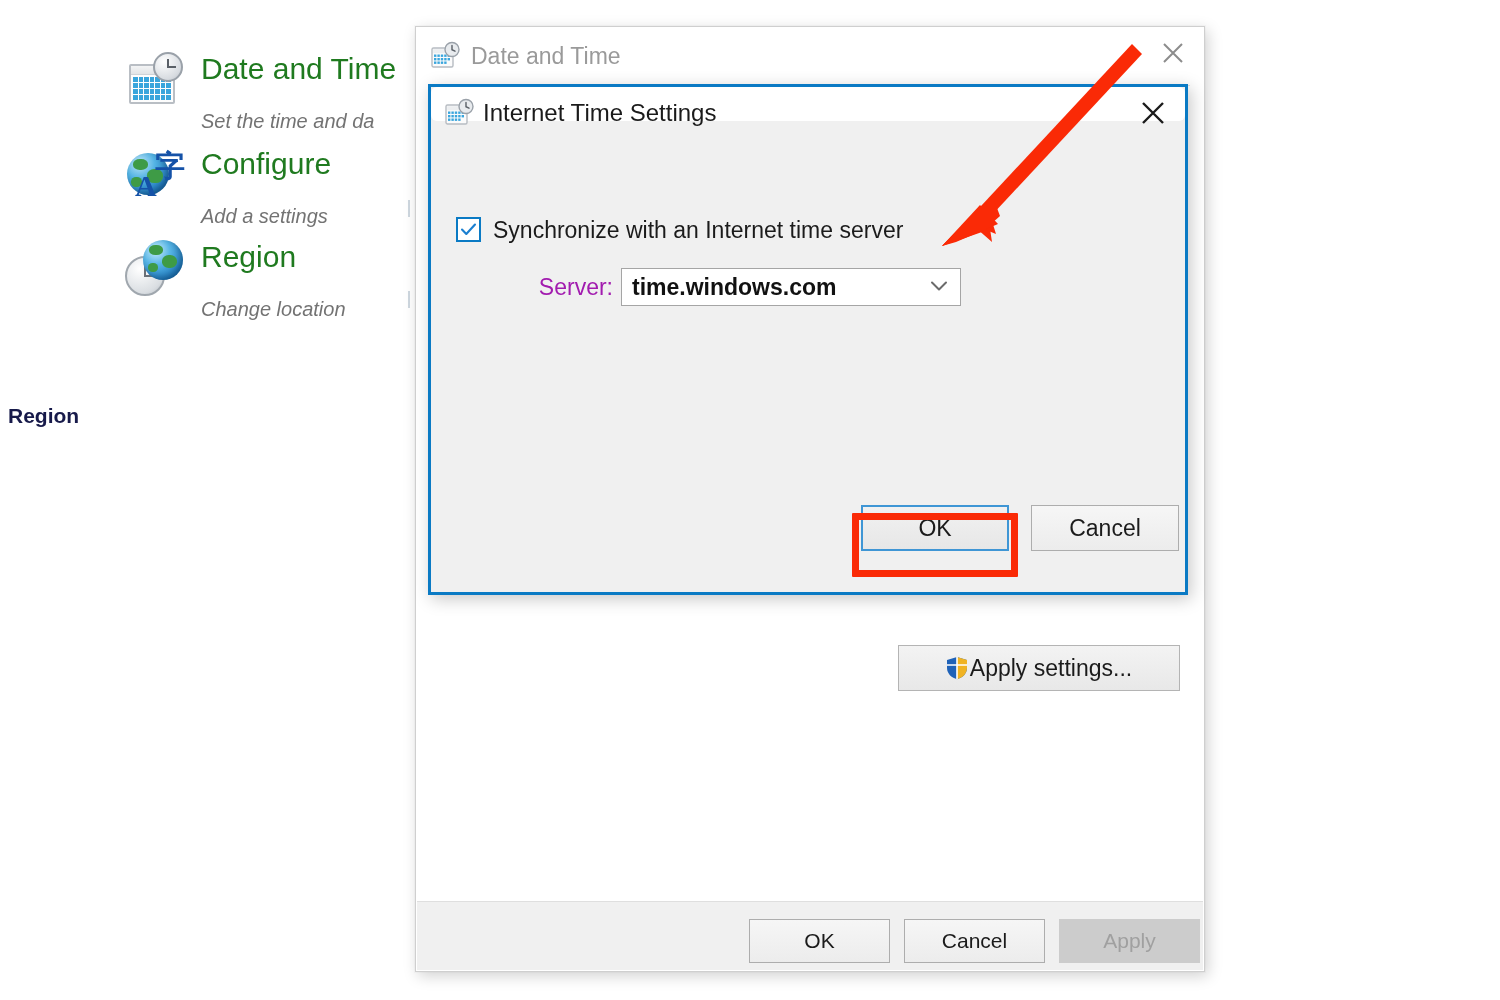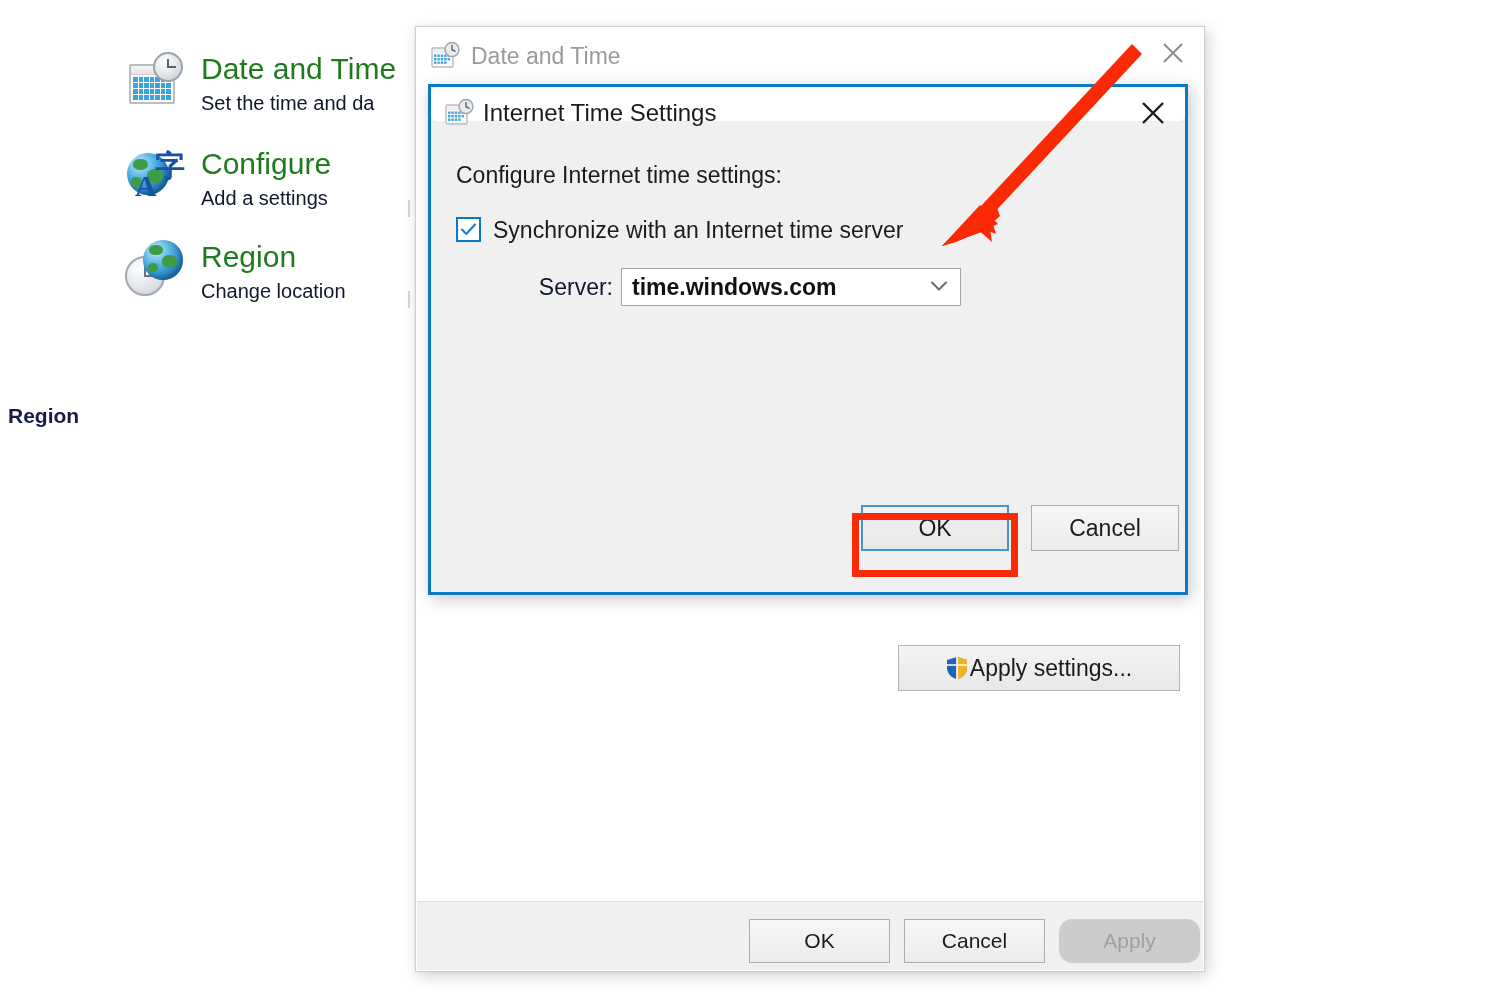--- a/index.html
+++ b/index.html
@@ -83,24 +83,25 @@
   .cp-title {
     font-size: 30px;
     color: #1f7a1f;
     line-height: 34px;
     white-space: nowrap;
     font-family: "Liberation Sans", sans-serif;
   }
 
   .cp-sub {
     font-size: 20px;
-    color: #0f172a;
+    color: #737373;
     line-height: 30px;
     white-space: nowrap;
-    margin-top: 2px;
+    margin-top: 20px;
+    font-style: italic;
   }
 
   .cp-sep {
     position: absolute;
     width: 2px;
     height: 17px;
     background: #cfd8e0;
   }
 
   .region-heading {
@@ -342,21 +343,20 @@
     align-items: center;
     justify-content: center;
     box-sizing: border-box;
     padding: 0;
   }
   .btn.disabled {
     background: #cccccc;
     border-color: #cccccc;
     color: #a0a0a0;
     cursor: default;
-    border-radius: 13px;
   }
 
   .foot-btn {
     position: absolute;
     top: 17px;
     width: 141px;
     height: 44px;
   }
   .foot-ok     { left: 332px; }
   .foot-cancel { left: 487px; }
@@ -481,21 +481,21 @@
 
   .server-row {
     position: absolute;
     left: 25px;
     top: 130px;
     display: flex;
     align-items: center;
   }
   .server-label {
     font-size: 23px;
-    color: #0f172a;
+    color: #a21caf;
     width: 157px;
     text-align: right;
     padding-right: 8px;
     white-space: nowrap;
   }
   .server-combo {
     position: relative;
     width: 340px;
     height: 38px;
     background: #ffffff;
@@ -750,21 +750,20 @@
       <div class="t-text">Internet Time Settings</div>
       <div class="dlg-inner-close">
         <svg width="28" height="28" viewBox="0 0 28 28">
           <path d="M4 4 L24 24 M24 4 L4 24" stroke="#1b1b1b" stroke-width="2.4" fill="none"></path>
         </svg>
       </div>
     </div>
 
     <div class="dlg-inner-body">
 
-      <div class="label-configure">Configure Internet time settings:</div>
 
       <div class="sync-row">
         <div class="checkbox">
           <span>
             <svg width="17" height="17" viewBox="0 0 17 17">
               <path d="M2 8.5 L6.3 13 L15 3.5" stroke="#1b7fd0" stroke-width="2.1" fill="none" stroke-linecap="round" stroke-linejoin="round"></path>
             </svg>
           </span>
         </div>
         <div class="sync-label">Synchronize with an Internet time server</div>

